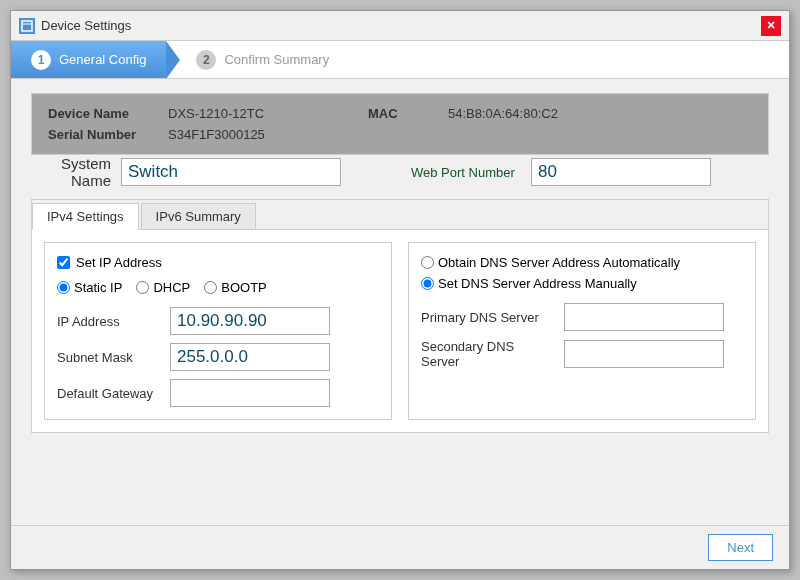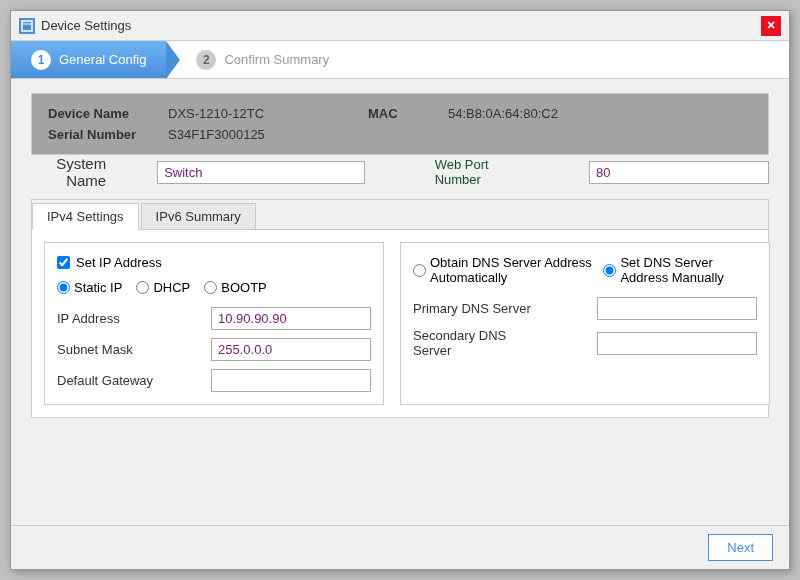--- a/index.html
+++ b/index.html
@@ -172,24 +172,23 @@
     .system-name-label {
       font-size: 15px;
       color: #333;
       width: 80px;
       text-align: right;
     }
 
     .text-input {
       border: 1px solid #aaa;
       padding: 3px 6px;
-      font-size: 13px;
-      background: white;
-      color: #701a75;
-      margin-left: 41px;
+      font-size: 17px;
+      background: white;
+      color: #0c4a6e;
     }
 
     .system-name-input {
       width: 220px;
     }
 
     .web-port-label {
       font-size: 13px;
       color: #14532d;
       margin-left: 60px;
@@ -298,21 +297,21 @@
       font-size: 13px;
       color: #333;
     }
 
     .dns-field-input {
       width: 160px;
     }
 
     .radio-dns-group {
       display: flex;
-      flex-direction: row;
+      flex-direction: column;
       gap: 6px;
       margin-bottom: 12px;
     }
 
     .footer {
       display: flex;
       justify-content: flex-end;
       padding: 8px 16px;
       border-top: 1px solid #ccc;
       background: #f0f0f0;

